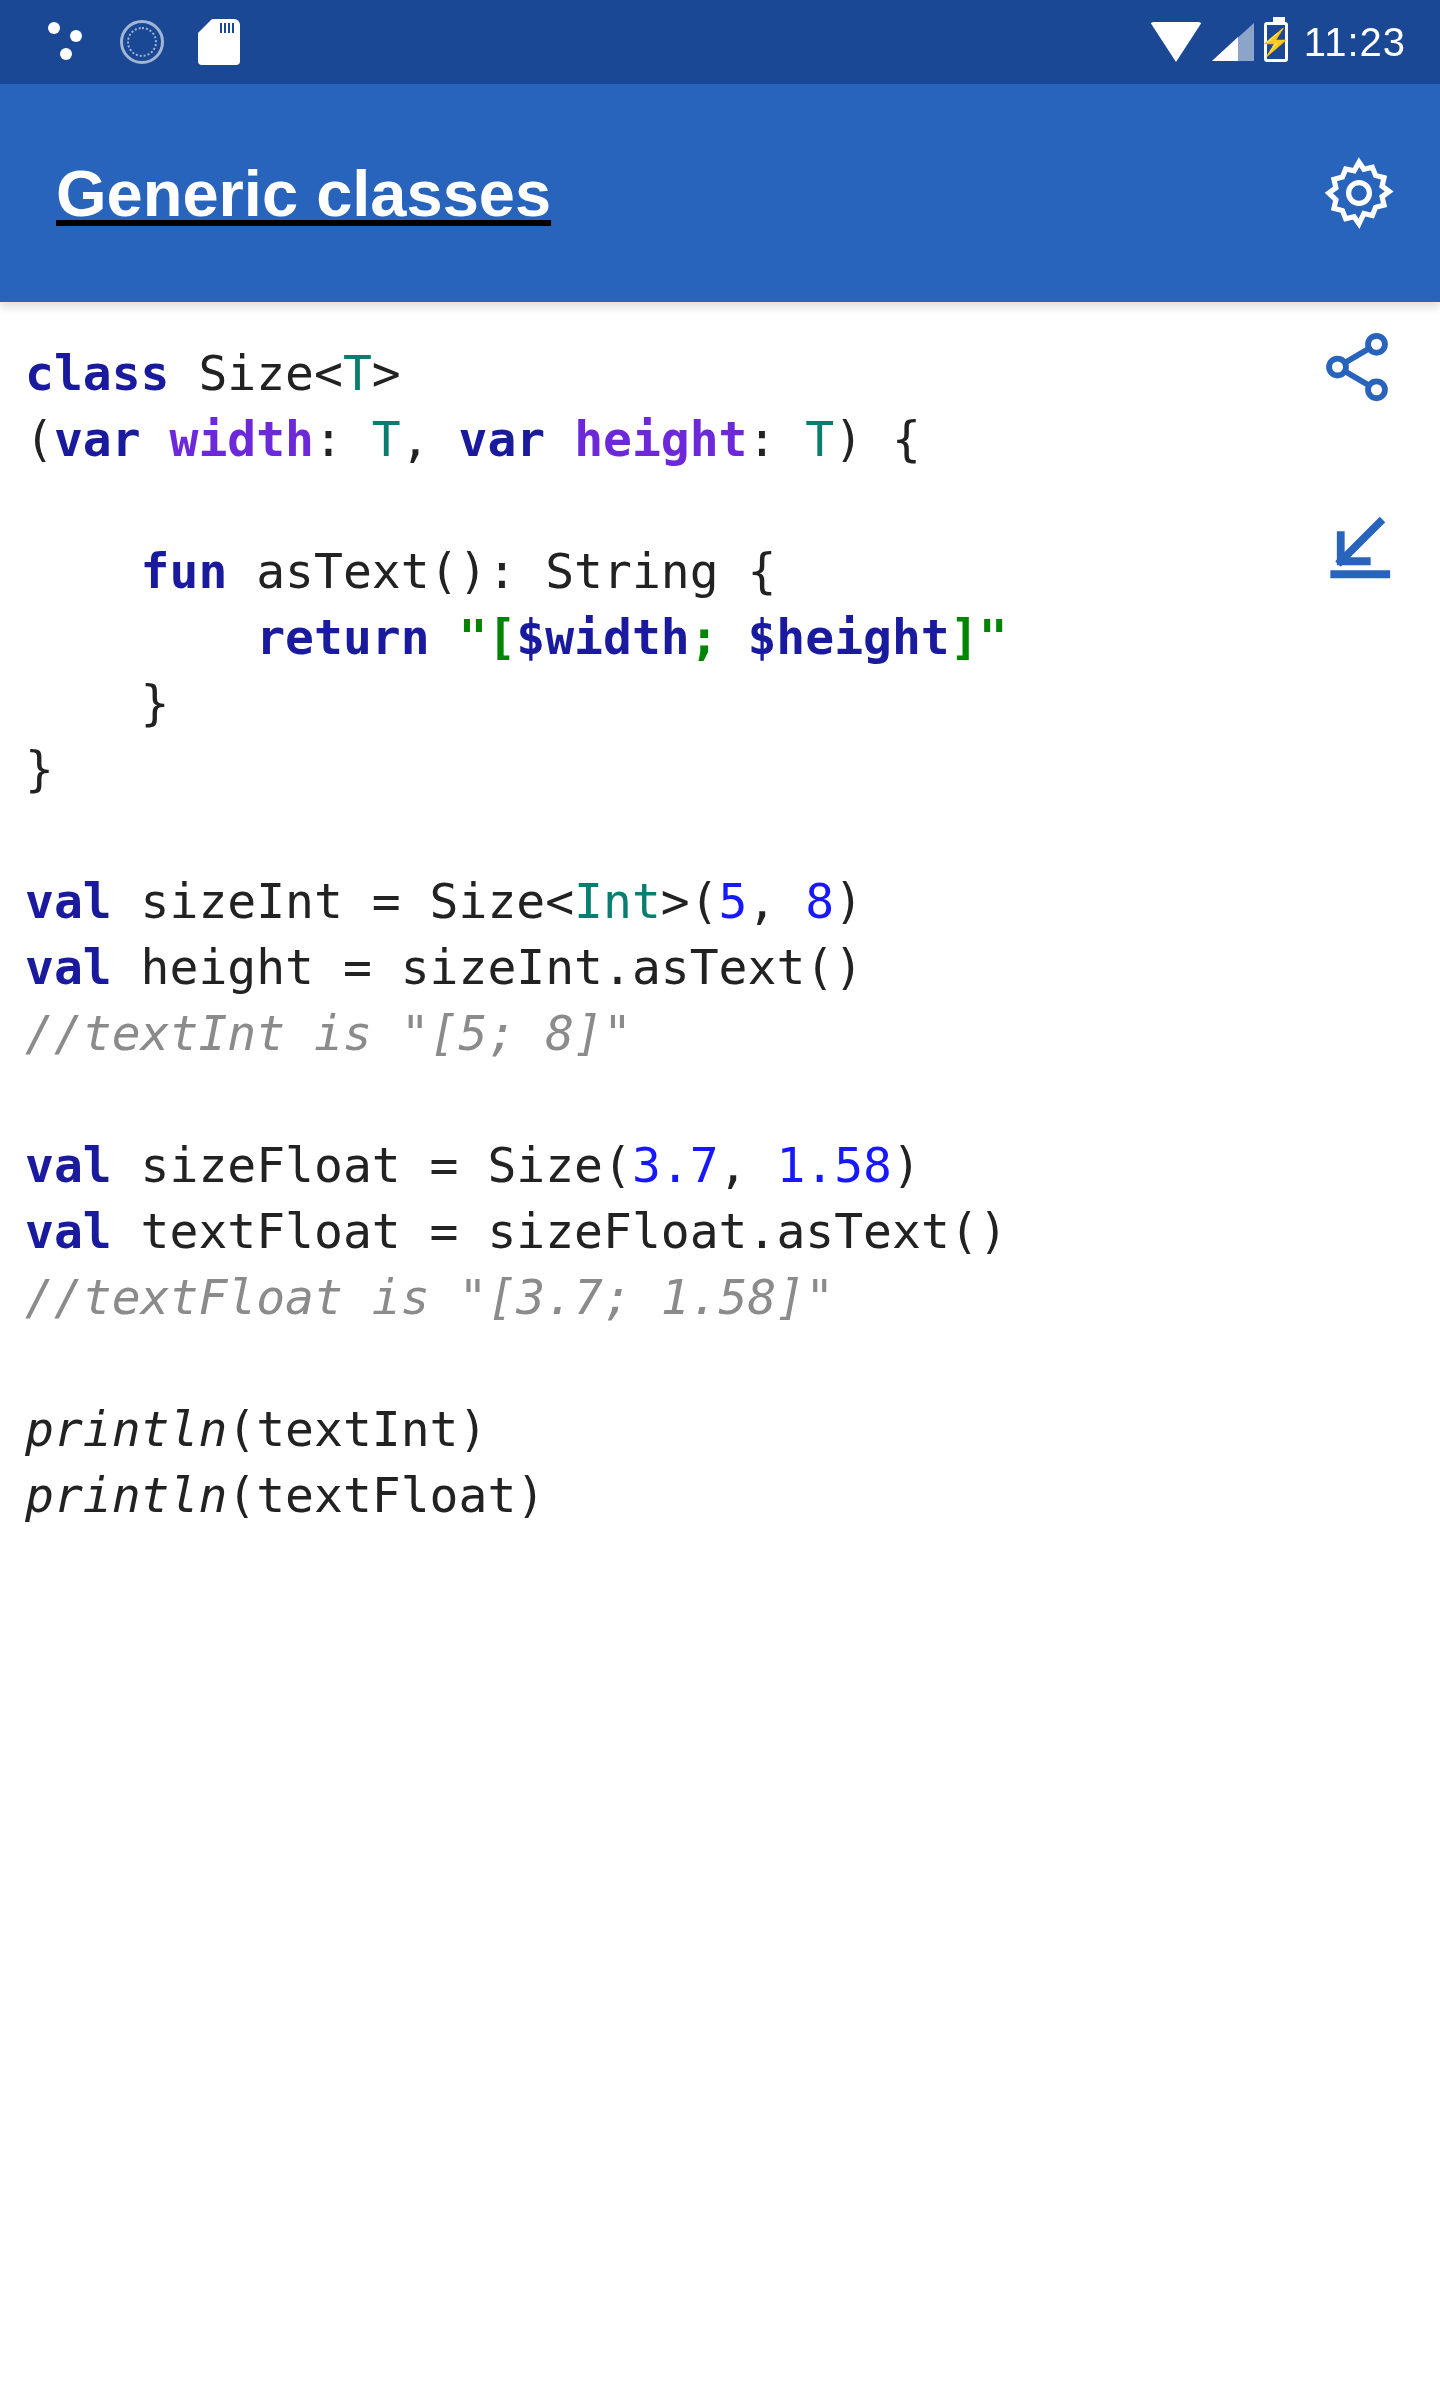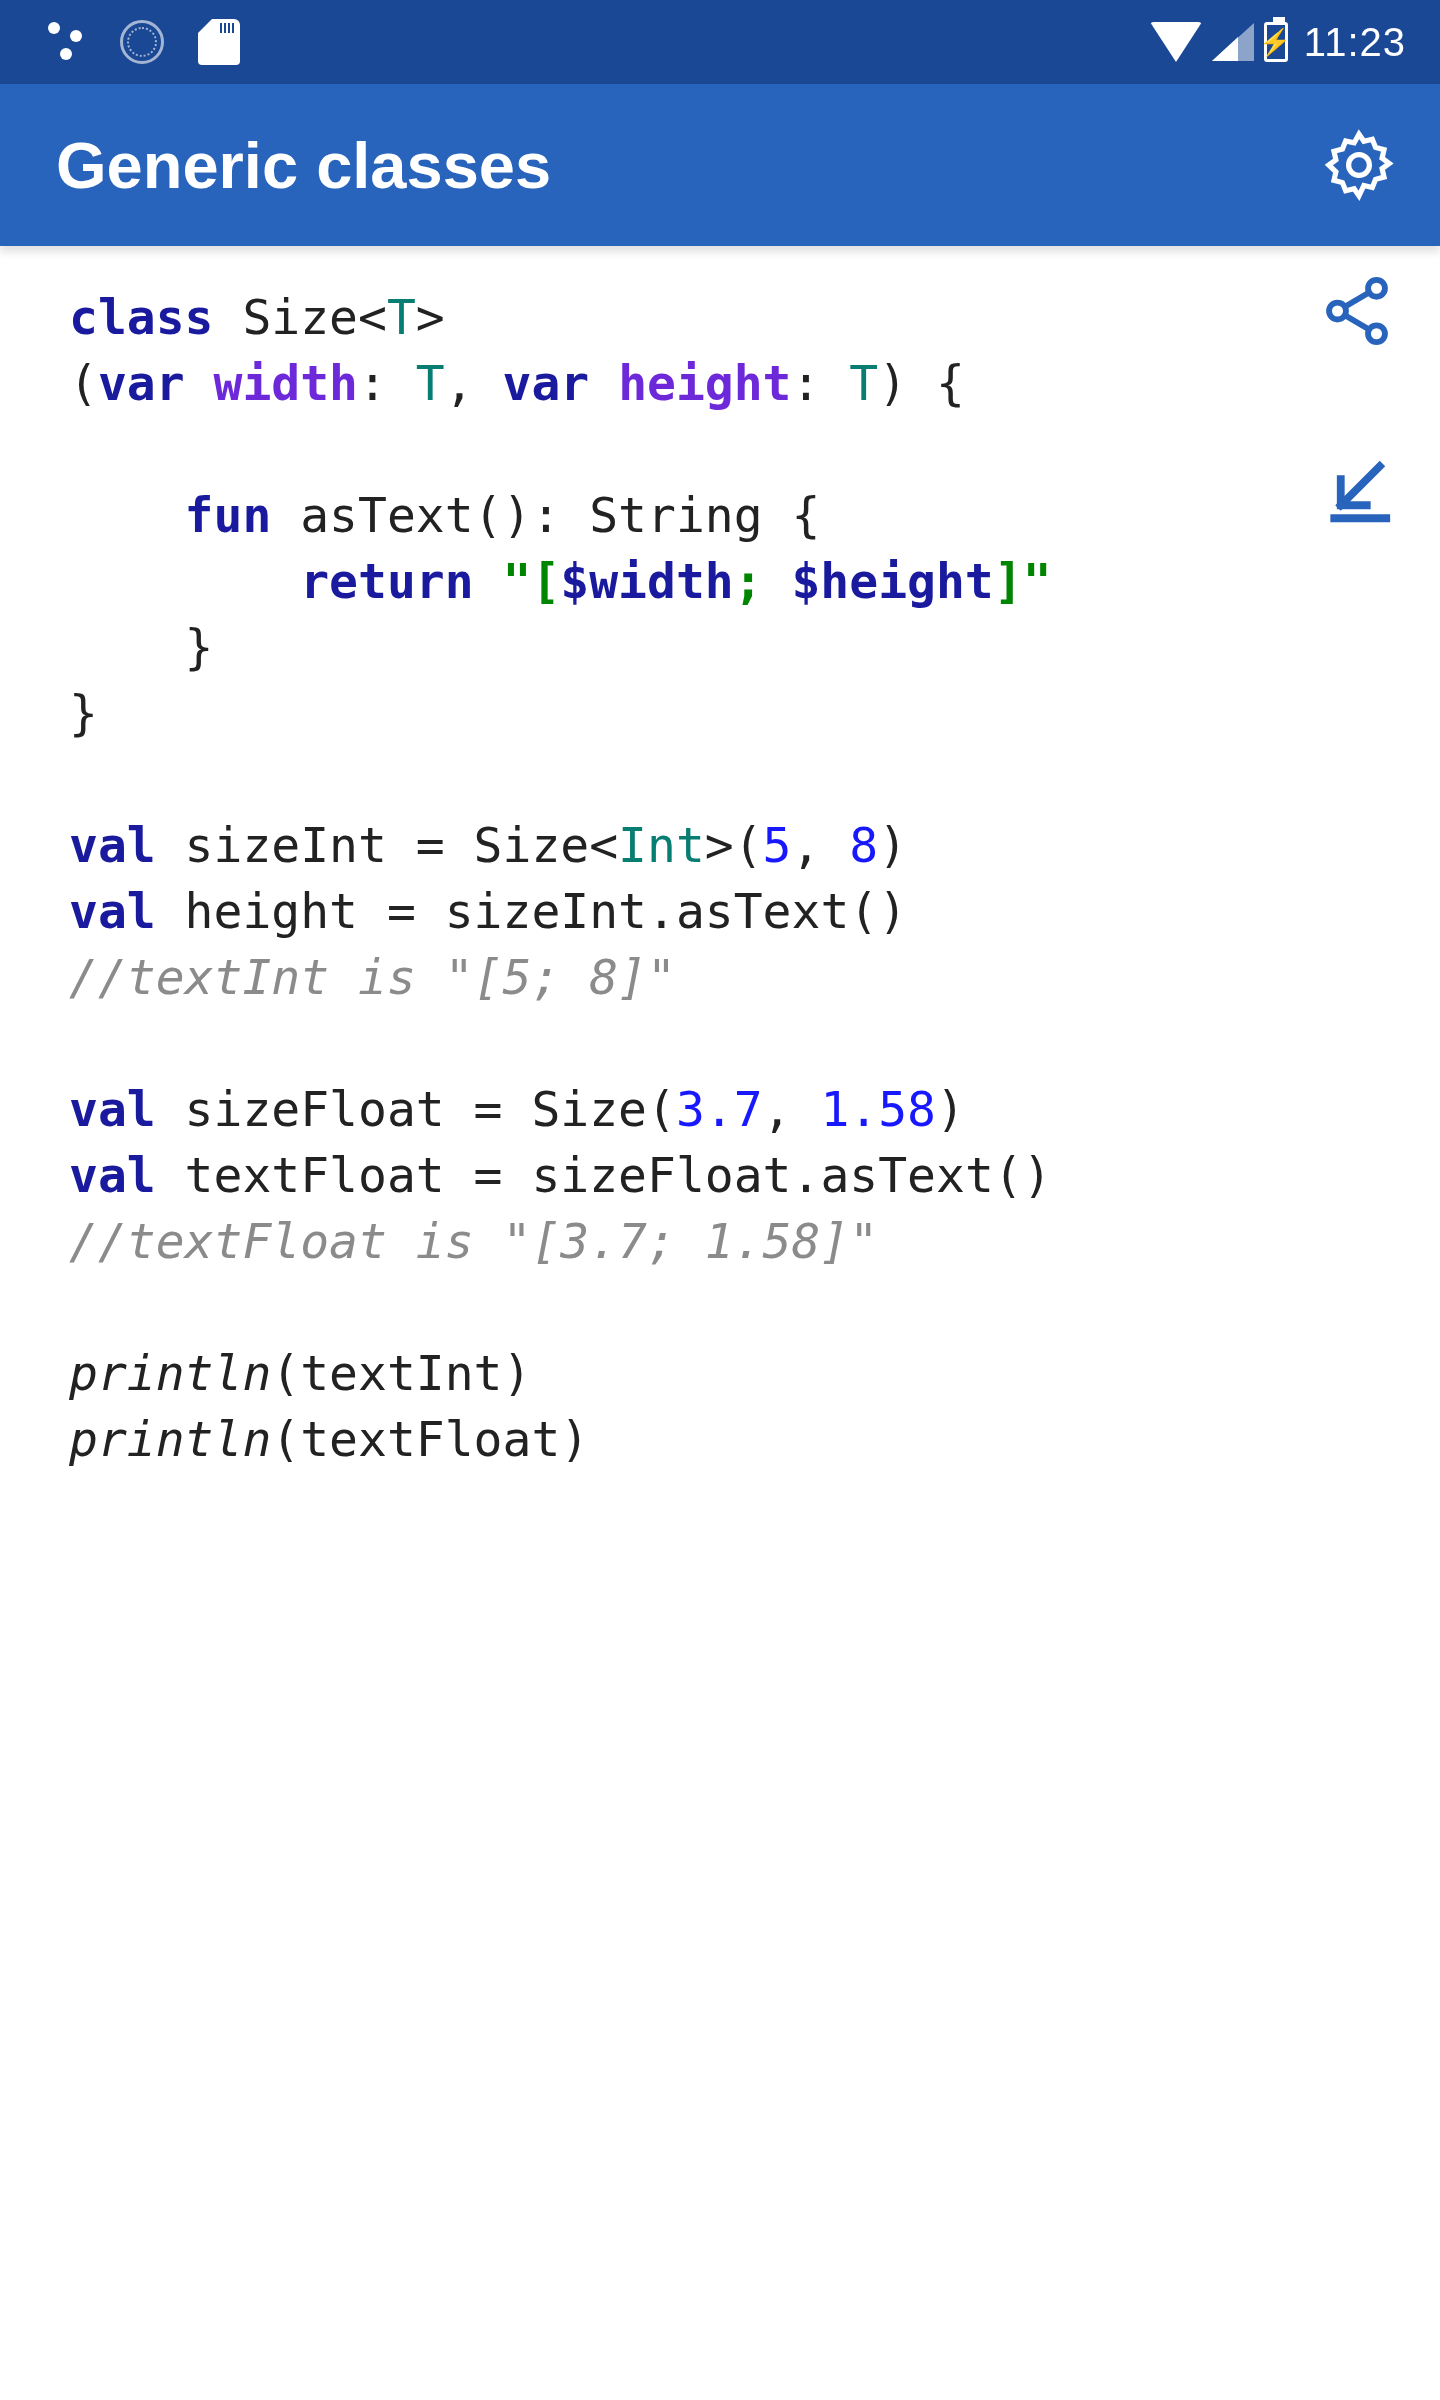--- a/index.html
+++ b/index.html
@@ -13,38 +13,38 @@
     justify-content: space-between;
     padding: 0 34px 0 42px;
     color: #fff;
     font-size: 40px;
   }
   .status-left { display: flex; align-items: center; gap: 34px; }
   .status-right { display: flex; align-items: center; gap: 10px; }
   .status-time { font-size: 40px; font-weight: 400; margin-left: 6px; letter-spacing: 1px; }
 
   .app-bar {
-    height: 162px;
+    height: 218px;
     background: #2864bb;
     display: flex;
     align-items: center;
     justify-content: space-between;
     padding: 0 42px 0 56px;
     box-shadow: 0 6px 8px rgba(0,0,0,0.12);
     position: relative;
     z-index: 2;
+    text-decoration: underline;
   }
   .app-title { color: #fff; font-size: 65px; font-weight: 700; }
   .gear { width: 78px; height: 78px; }
 
   .content {
     position: relative;
     padding: 38px 25px;
     background: #fff;
-    margin-left: 44px;
   }
 
   .float-actions {
     position: absolute;
     right: 44px;
     top: 26px;
     display: flex;
     flex-direction: column;
     gap: 100px;
     z-index: 1;

